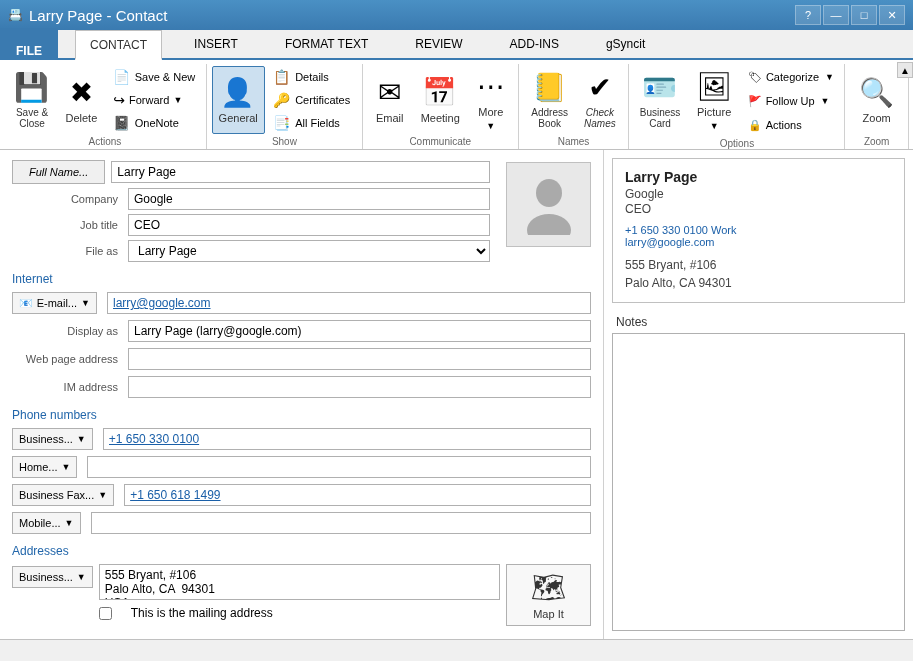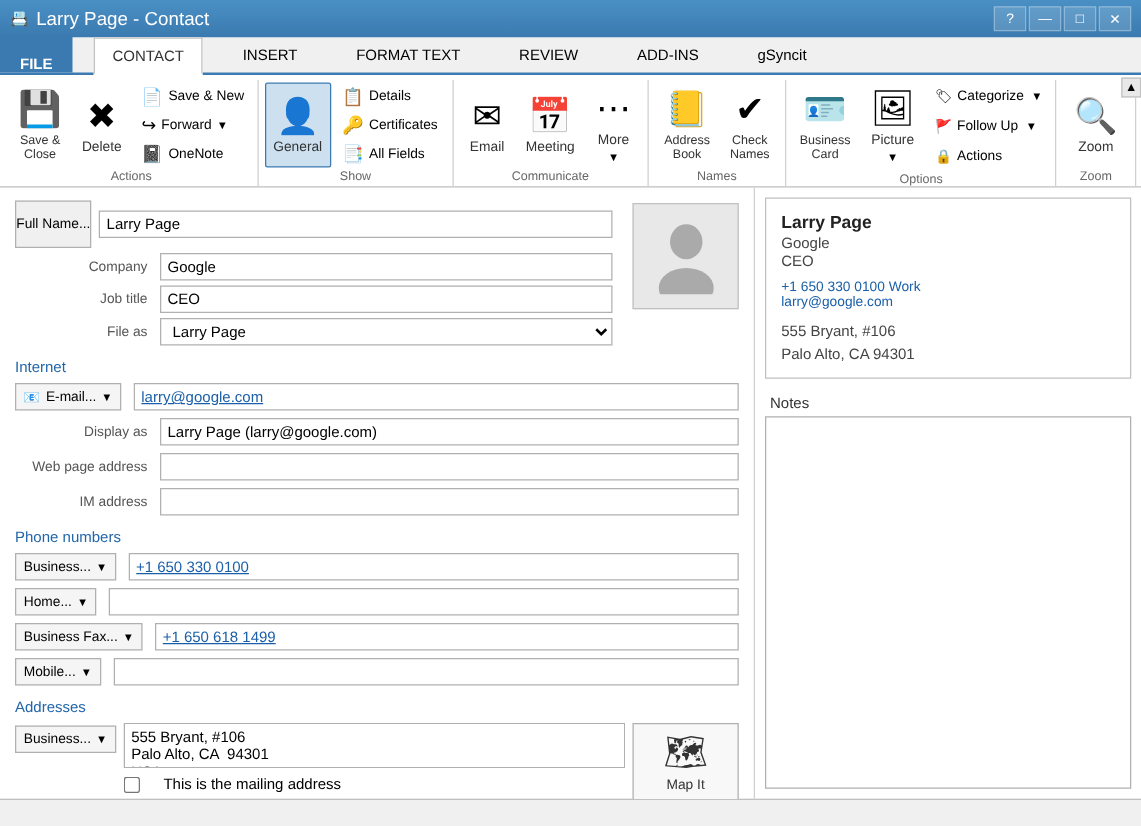--- a/index.html
+++ b/index.html
@@ -327,27 +327,28 @@
       padding: 2px 5px;
       font-size: 12px;
       font-family: 'Segoe UI', Arial, sans-serif;
       background: white;
       outline: none;
       appearance: auto;
     }
 
     
     .fullname-btn {
-      height: 38px;
+      height: 24px;
       border: 1px solid #b0b0b0;
       background: #f0f0f0;
-      padding: 2px 0;
+      padding: 2px 16px;
       font-size: 11px;
       cursor: pointer;
       white-space: nowrap;
+      font-style: italic;
     }
 
     
     .options-stack {
       display: flex;
       flex-direction: column;
       gap: 2px;
     }
   </style>
 </head>
@@ -466,21 +467,21 @@
   </div>
 
   <div class="ribbon-group">
     <div class="ribbon-group-content">
       <div class="rb-large">
         <div class="icon">📒</div>
         <div class="label" style="font-size:10px;">Address<br>Book</div>
       </div>
       <div class="rb-large">
         <div class="icon">✔</div>
-        <div class="label" style="font-size:10px;">Check<br>Names</div>
+        <div class="label" style="font-size:10px;font-style:italic;">Check<br>Names</div>
       </div>
     </div>
     <div class="ribbon-group-label">Names</div>
   </div>
 
   <div class="ribbon-group">
     <div class="ribbon-group-content">
 
       <div class="rb-large">
         <div class="icon">🪪</div>

